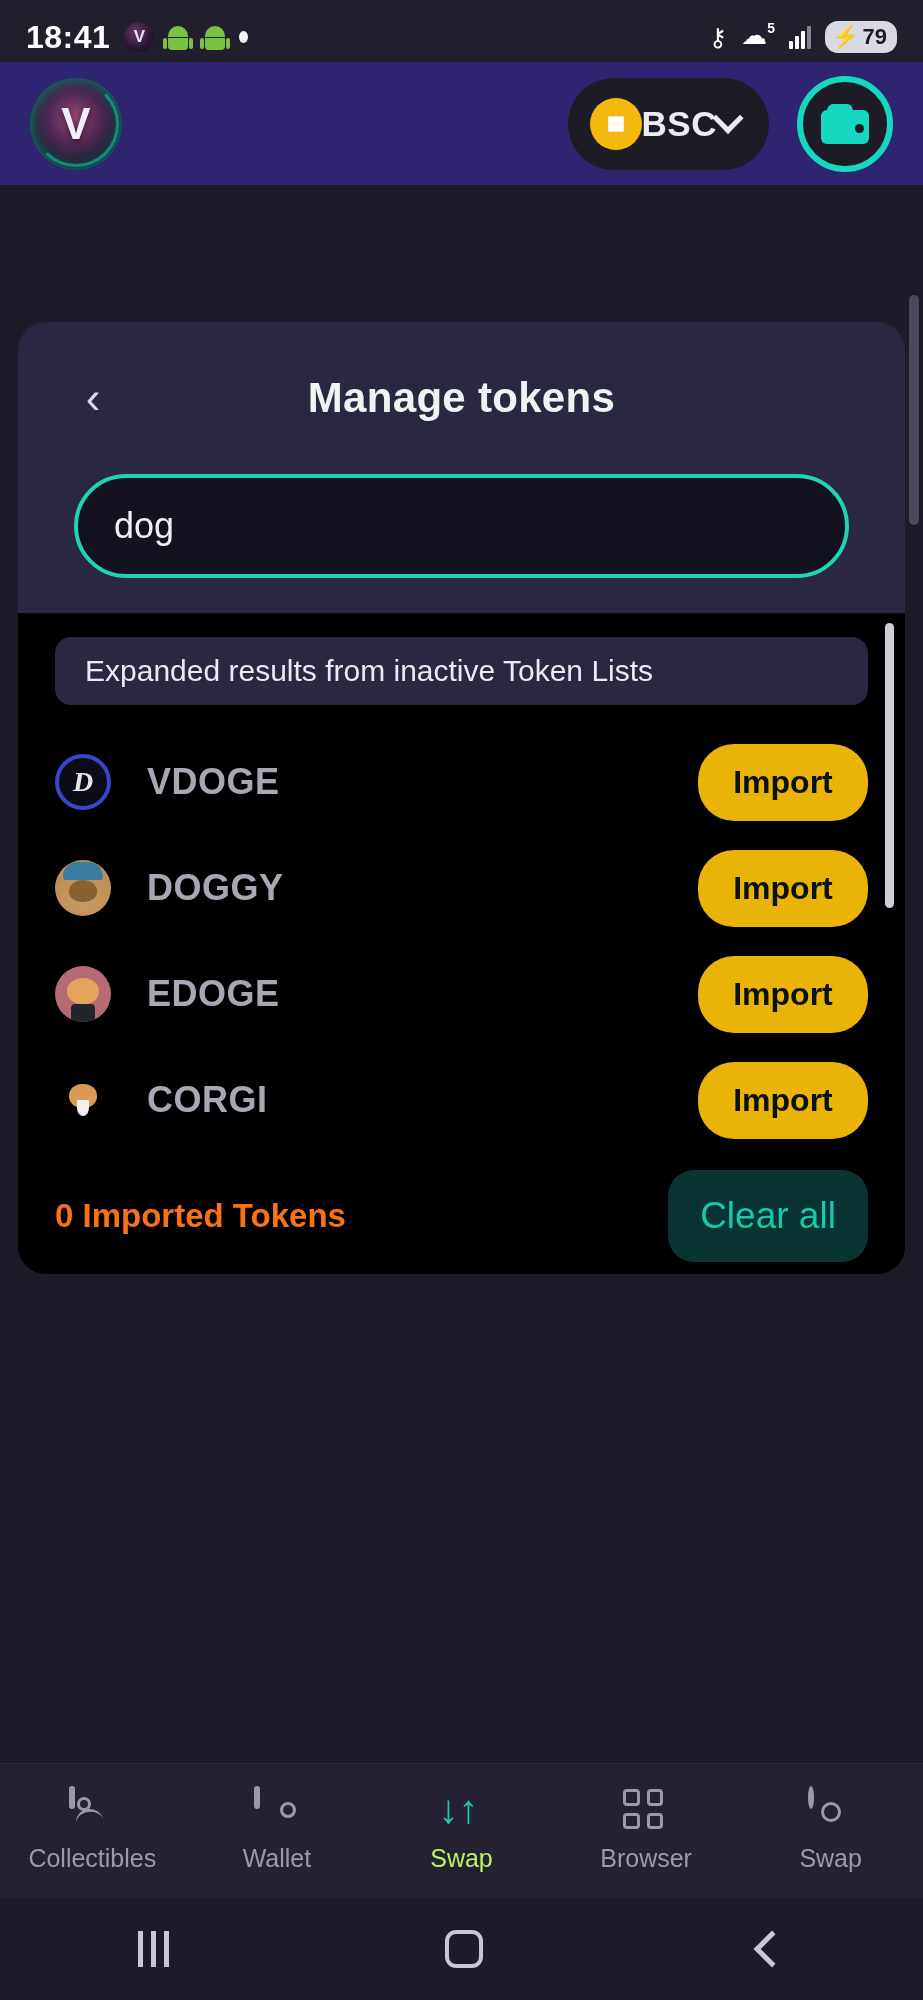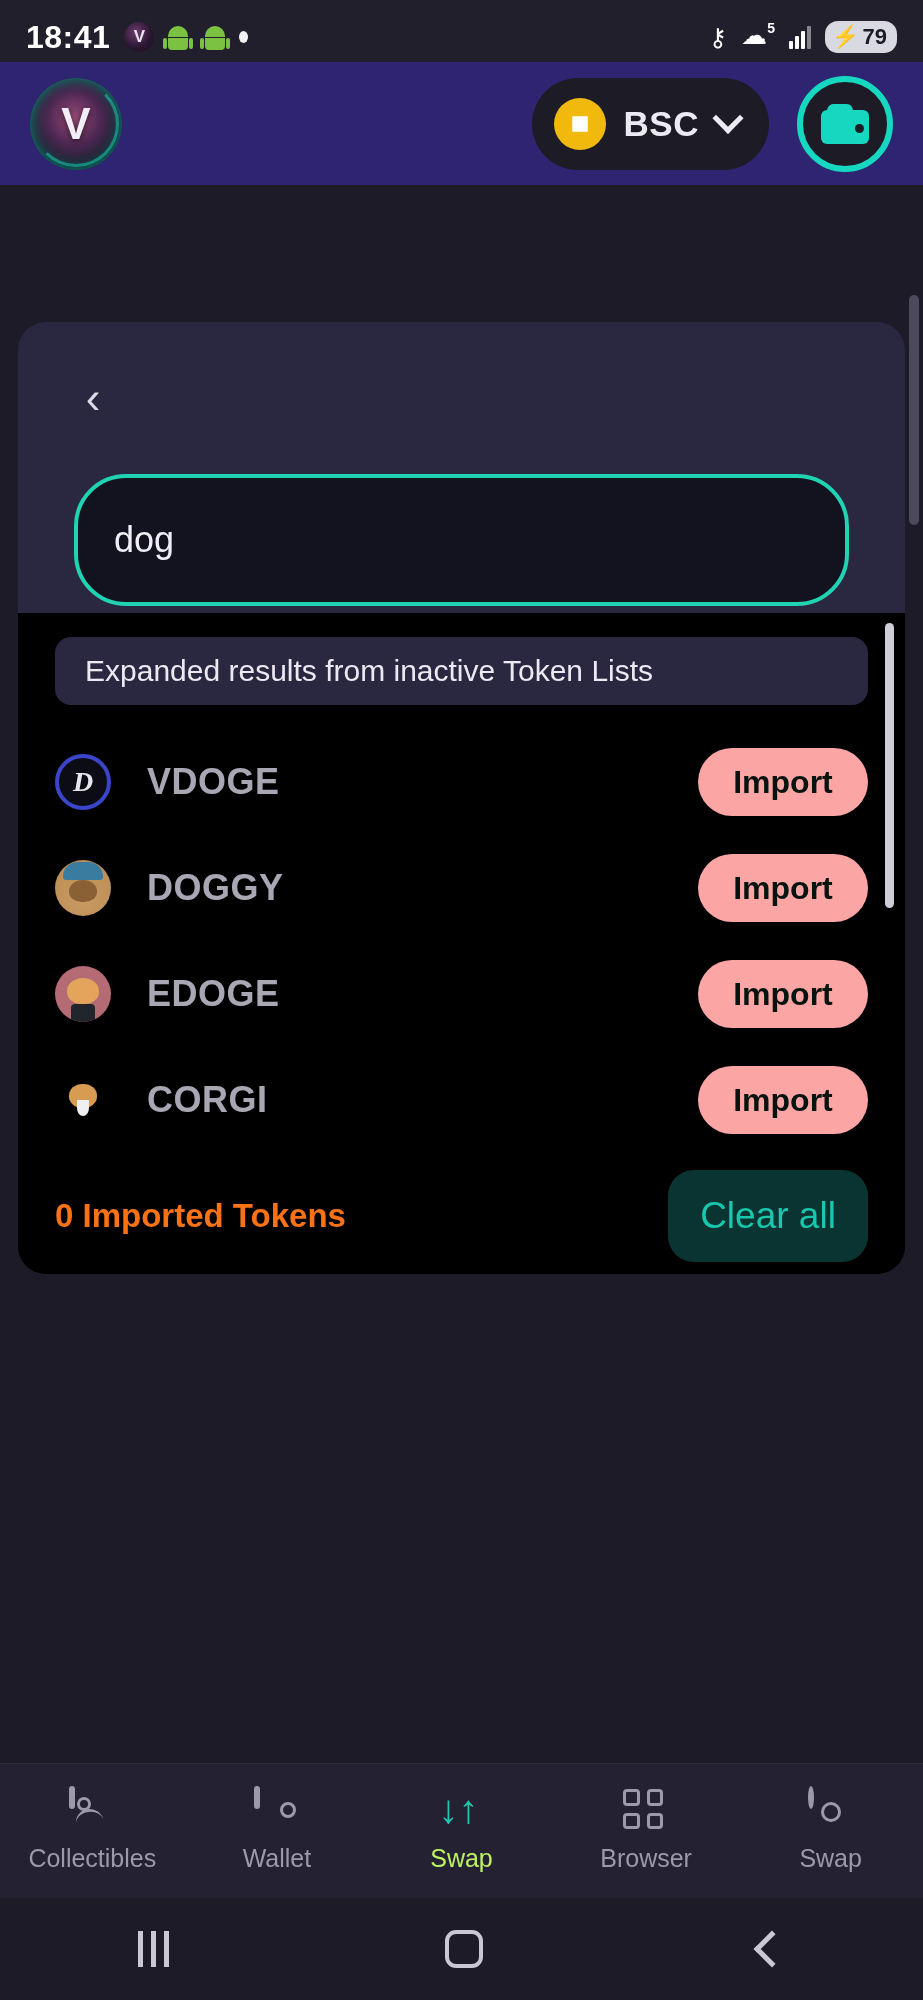--- a/index.html
+++ b/index.html
@@ -73,21 +73,21 @@
     content: ""; position: absolute; inset: 3px; border-radius: 50%;
     border: 3px solid rgba(26,199,175,.55); border-top-color: transparent; border-left-color: transparent;
   }
   .logo .v {
     font-size: 44px; font-weight: bold; color: #f2eef7; line-height: 1;
     text-shadow: 0 2px 6px rgba(0,0,0,.6); z-index: 2;
   }
   .chain-pill {
     margin-left: auto; margin-right: 28px;
     background: #1c1b26; border-radius: 48px; height: 92px;
-    display: flex; align-items: center; padding: 0 30px 0 22px; gap: 18px;
+    display: flex; align-items: center; padding: 0 30px 0 22px; 
   }
   .chain-coin {
     width: 52px; height: 52px; border-radius: 50%; background: #f0b90b;
     display: flex; align-items: center; justify-content: center;
   }
   .chain-coin .d {
     width: 22px; height: 22px; background: #fff; transform: rotate(45deg);
     border-radius: 3px;
     clip-path: polygon(50% 0, 100% 50%, 50% 100%, 0 50%);
   }
@@ -113,21 +113,21 @@
     position: absolute; left: 52px; top: 50%; transform: translateY(-50%);
     width: 46px; height: 46px; display: flex; align-items: center; justify-content: center;
     color: #dcd9e6; font-size: 44px; font-weight: 300; line-height: 1;
   }
   .modal-title {
     width: 100%; text-align: center; font-size: 42px; font-weight: bold;
     color: #eef4f1; letter-spacing: .3px;
   }
   .search-wrap { padding: 0 56px; }
   .search-box {
-    height: 132px; border: 4px solid #1fd3b3; border-radius: 52px;
+    height: 104px; border: 4px solid #1fd3b3; border-radius: 52px;
     background: #131320; display: flex; align-items: center; padding: 0 36px;
   }
   .search-box input {
     background: transparent; border: 0; outline: 0;
     color: #f0eef6; font-size: 36px; font-family: "Liberation Sans", sans-serif; width: 100%;
   }
   .search-box input::placeholder { color: #6f6c86; }
 
   .list-panel {
     position: absolute; left: 0; right: 0; top: 291px; bottom: 0;
@@ -141,22 +141,22 @@
 
   .rows { position: relative; margin-top: 24px; }
   .trow {
     height: 106px; display: flex; align-items: center;
     padding: 0 37px; margin-bottom: 0;
   }
   .trow + .trow { margin-top: 0; }
   .tavatar { width: 56px; height: 56px; border-radius: 50%; flex: 0 0 56px; position: relative; overflow: hidden; }
   .tname { margin-left: 36px; font-size: 36px; font-weight: bold; color: #a9a7b4; letter-spacing: .5px; text-align: right; }
   .import-btn {
-    margin-left: auto; background: #fca5a5; color: #06130f;
-    border: 0; border-radius: 36px; height: 68px; min-width: 170px;
+    margin-left: auto; background: #eab308; color: #06130f;
+    border: 0; border-radius: 36px; height: 77px; min-width: 170px;
     font-size: 32px; font-weight: bold; font-family: "Liberation Sans", sans-serif;
     display: flex; align-items: center; justify-content: center;
   }
 
   
   .av-vdoge { background: #0c0c16; border: 4px solid #3b45c9; display:flex; align-items:center; justify-content:center; }
   .av-vdoge .d { color: #e6e6ee; font-size: 28px; font-weight: bold; font-family: "Liberation Serif", serif; }
   .av-doggy { background: radial-gradient(circle at 50% 70%, #c99a62 0%, #b98a52 100%); }
   .av-doggy::before { content:""; position:absolute; top:2px; left:8px; width:40px; height:18px; background:#3a7ca0; border-radius:18px 18px 4px 4px; }
   .av-doggy::after { content:""; position:absolute; top:20px; left:14px; width:28px; height:22px; background:#8a6134; border-radius:50% 50% 45% 45%; }
@@ -285,20 +285,21 @@
           <i class="dot"></i>
       </span>
     </div>
   </div>
 
   <div class="page-scroll"></div>
 
   <div class="modal">
     <div class="modal-head">
       <div class="back-btn">‹</div>
+      <div class="modal-title">Manage tokens</div>
     </div>
 
     <div class="search-wrap">
       <div class="search-box">
         <input type="text" value="dog" style="">
       </div>
     </div>
 
     <div class="list-panel">
 

